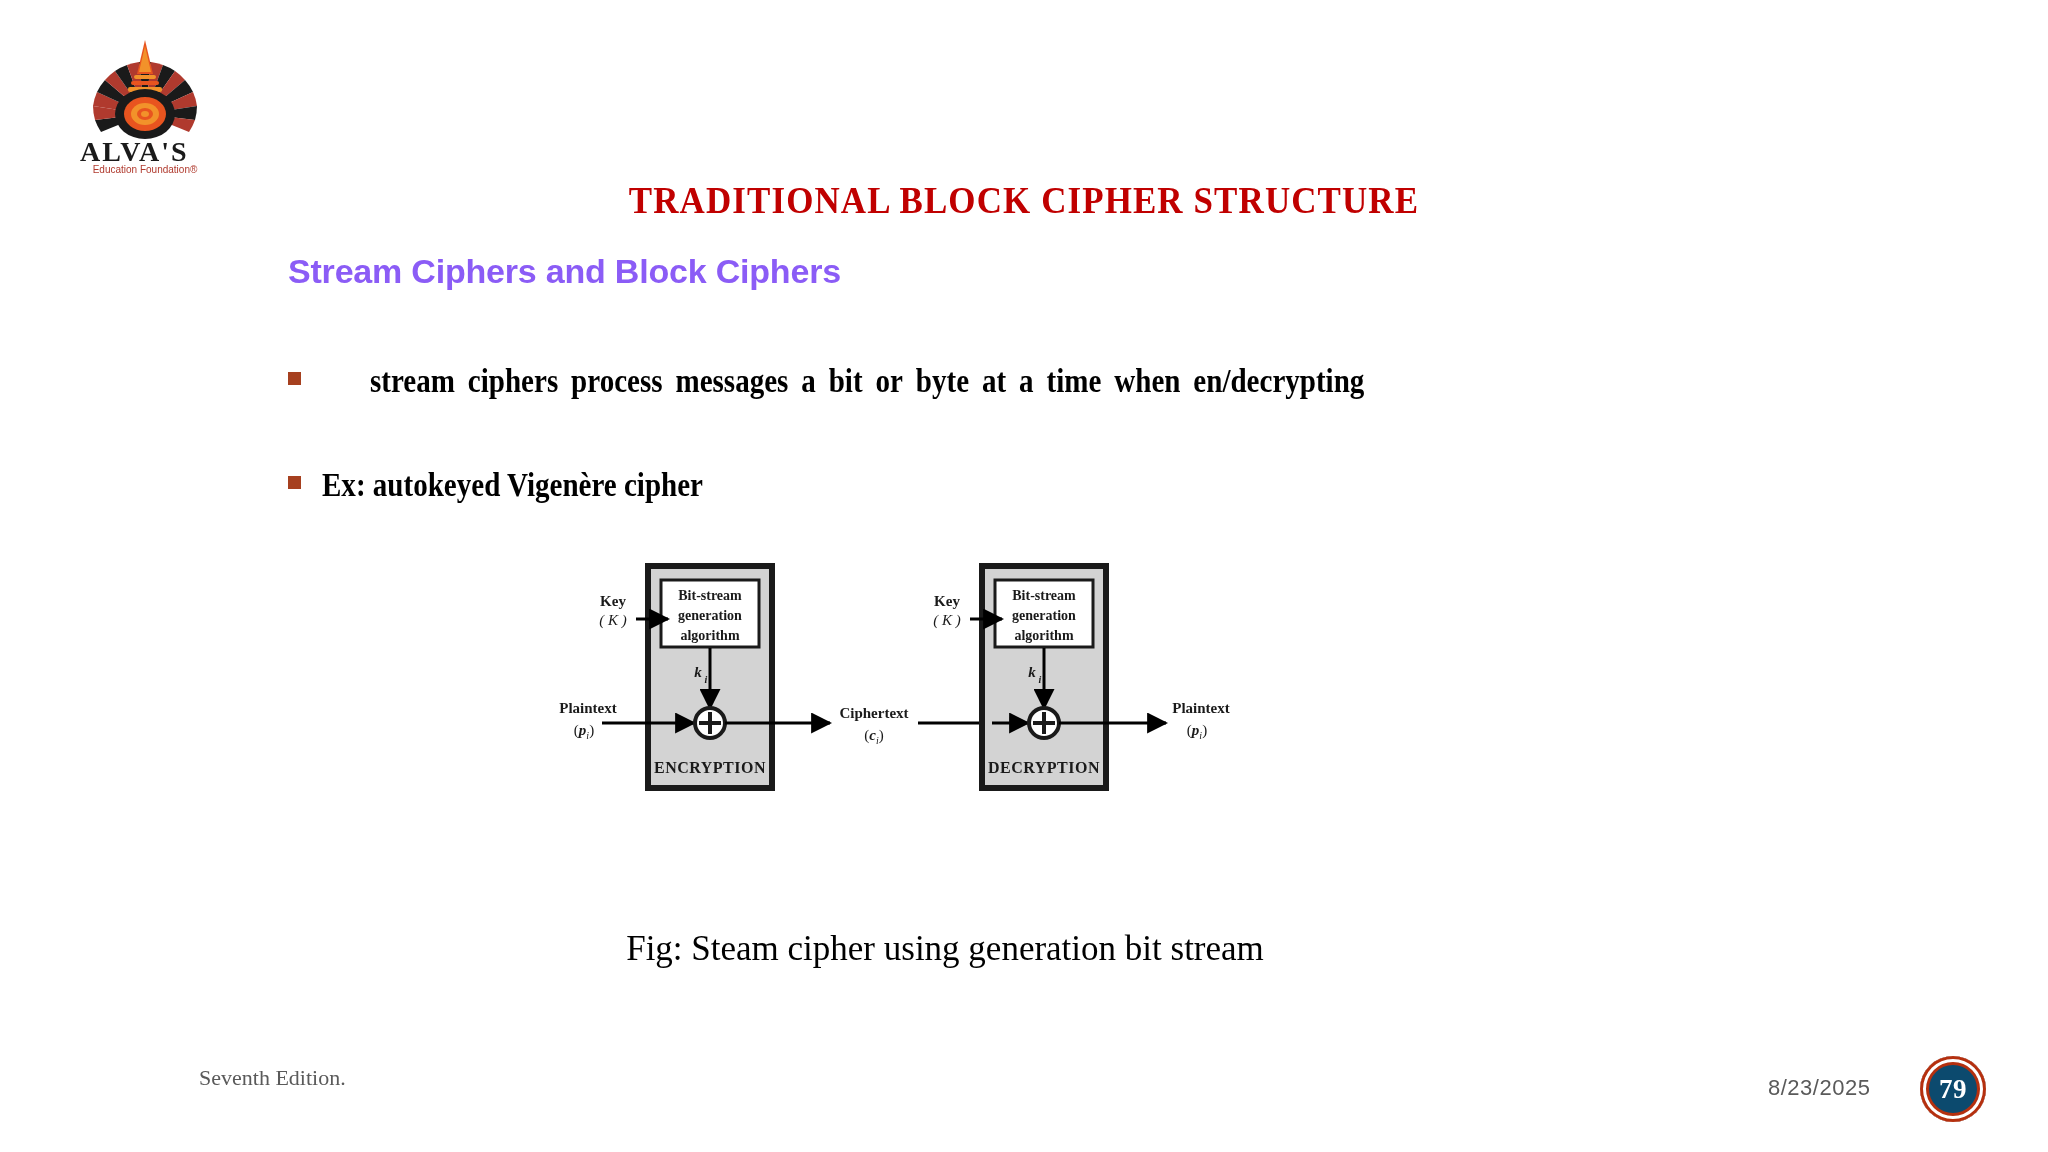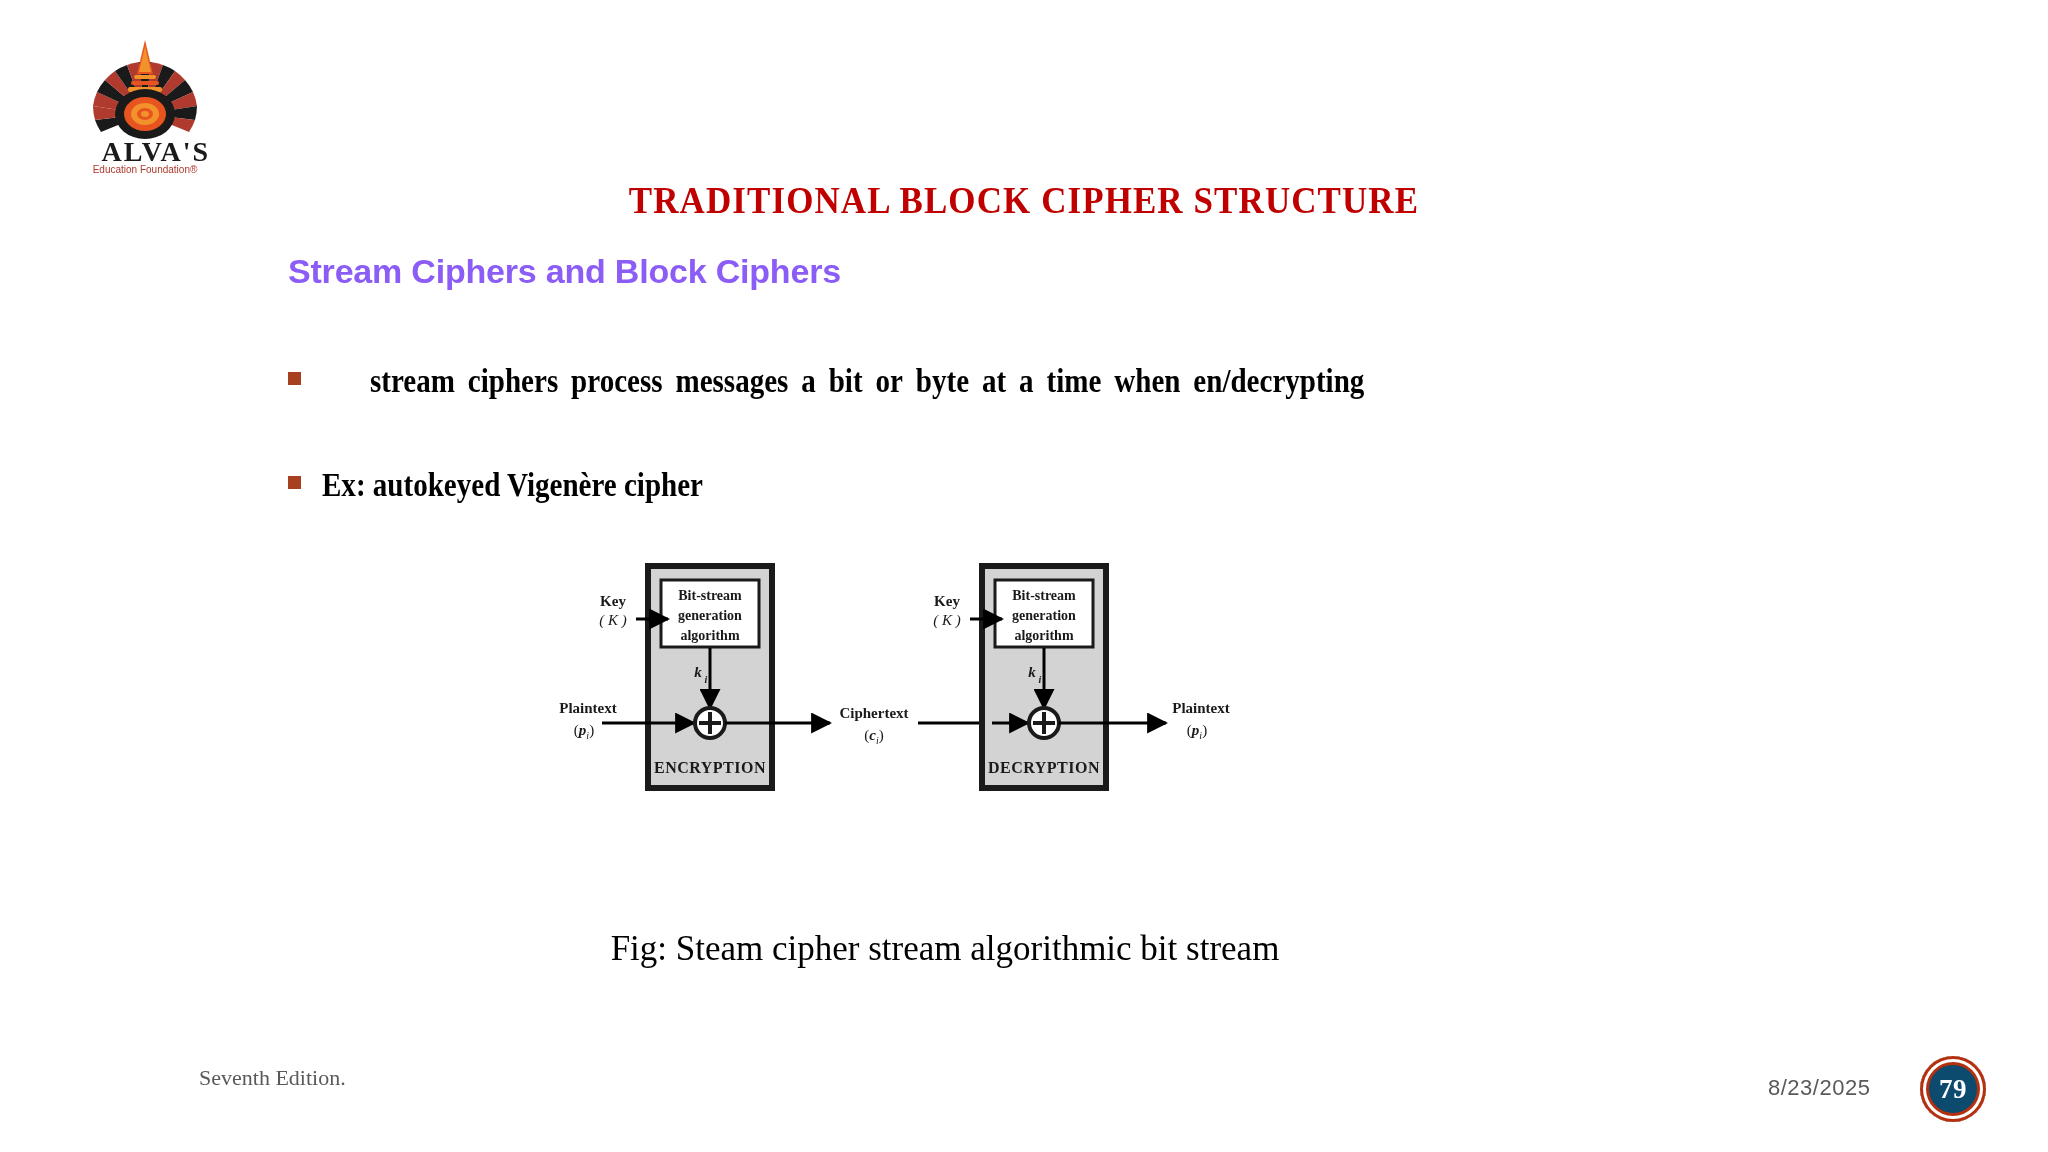--- a/index.html
+++ b/index.html
@@ -189,21 +189,21 @@
     </g>
 
     <g>
       <ellipse cx="65" cy="86" rx="30" ry="25" fill="#1a1a1a"></ellipse>
       <ellipse cx="65" cy="86" rx="21" ry="17" fill="#e8541f"></ellipse>
       <ellipse cx="65" cy="86" rx="14" ry="11" fill="#f2922a"></ellipse>
       <ellipse cx="65" cy="86" rx="8" ry="6" fill="#e8541f"></ellipse>
       <ellipse cx="65" cy="86" rx="4" ry="3" fill="#f2922a"></ellipse>
     </g>
   </svg>
-  <div class="logo-word" style="position:absolute;left:0;top:108px;width:130px;text-align:right;font-size:28px;color:#1a1a1a;">ALVA'S</div>
+  <div class="logo-word" style="position:absolute;left:0;top:108px;width:130px;text-align:left;font-size:28px;color:#1a1a1a;">ALVA'S</div>
   <div style="position:absolute;left:0;top:136px;width:130px;text-align:center;font-size:10px;font-weight:normal;color:#b03a2e;font-family:'Liberation Sans',sans-serif;">Education Foundation®</div>
 </div>
 
 <div id="slide-title">TRADITIONAL BLOCK CIPHER STRUCTURE</div>
 
 <div id="subheading">Stream Ciphers and Block Ciphers</div>
 
 <div class="bullet-row" id="bullet-1">
   <span class="bullet-mark"></span>
   <span class="bullet-text">
@@ -290,21 +290,21 @@
     </g>
     <text x="504" y="213" text-anchor="middle" font-family="'Liberation Serif',serif" font-size="16" font-weight="bold" fill="#1a1a1a" letter-spacing="0.5">DECRYPTION</text>
 
     <line x1="519" y1="163" x2="626" y2="163" stroke="#000" stroke-width="3" marker-end="url(#arrow)"></line>
     <text x="661" y="153" text-anchor="middle" font-family="'Liberation Serif',serif" font-size="15" font-weight="bold" fill="#1a1a1a">Plaintext</text>
     <text x="657" y="175" text-anchor="middle" font-family="'Liberation Serif',serif" font-size="15" fill="#1a1a1a">(<tspan font-style="italic" font-weight="bold">p</tspan><tspan font-size="10" font-style="italic" dy="4">i</tspan><tspan dy="-4">)</tspan></text>
   </svg>
 </div>
 
 <div id="caption">
-  <div>Fig: Steam cipher stream algorithmic bit stream</div>
+  <div>Fig: Steam cipher using generation bit stream</div>
 </div>
 
 <div id="courtesy">
   <div>Seventh Edition.</div>
 </div>
 
 <div id="footer-date">8/23/2025</div>
 
 <div id="page-badge">
   <span class="num">79</span>

